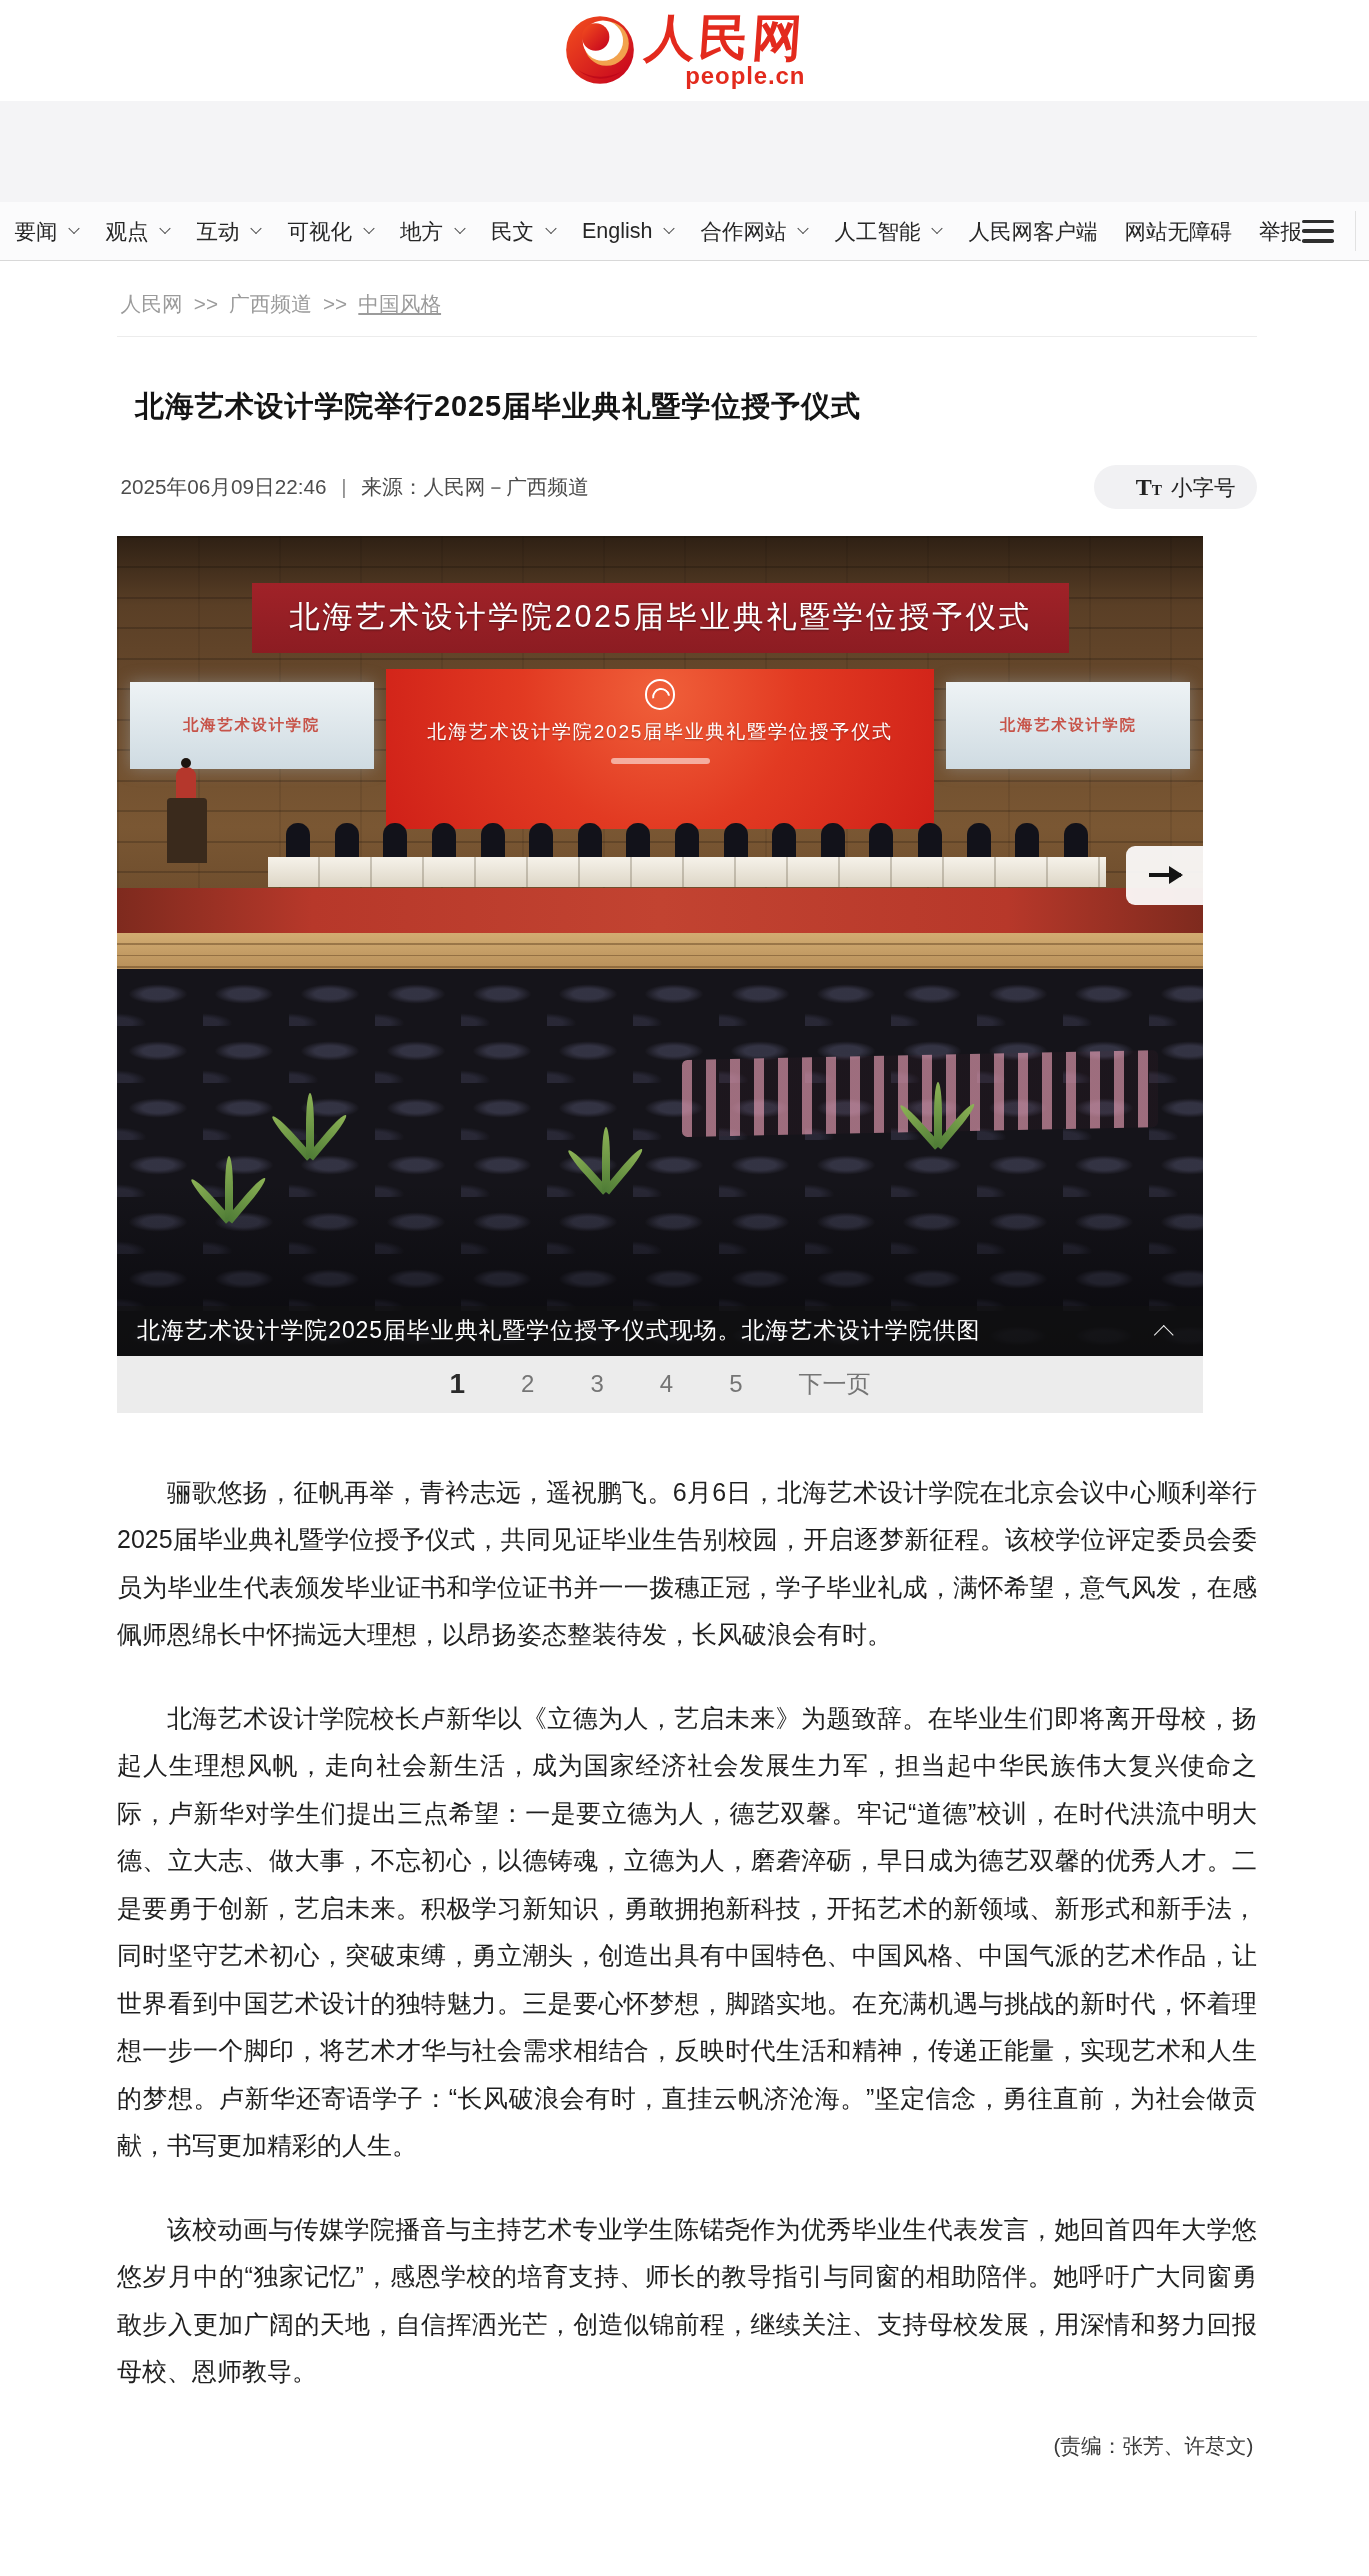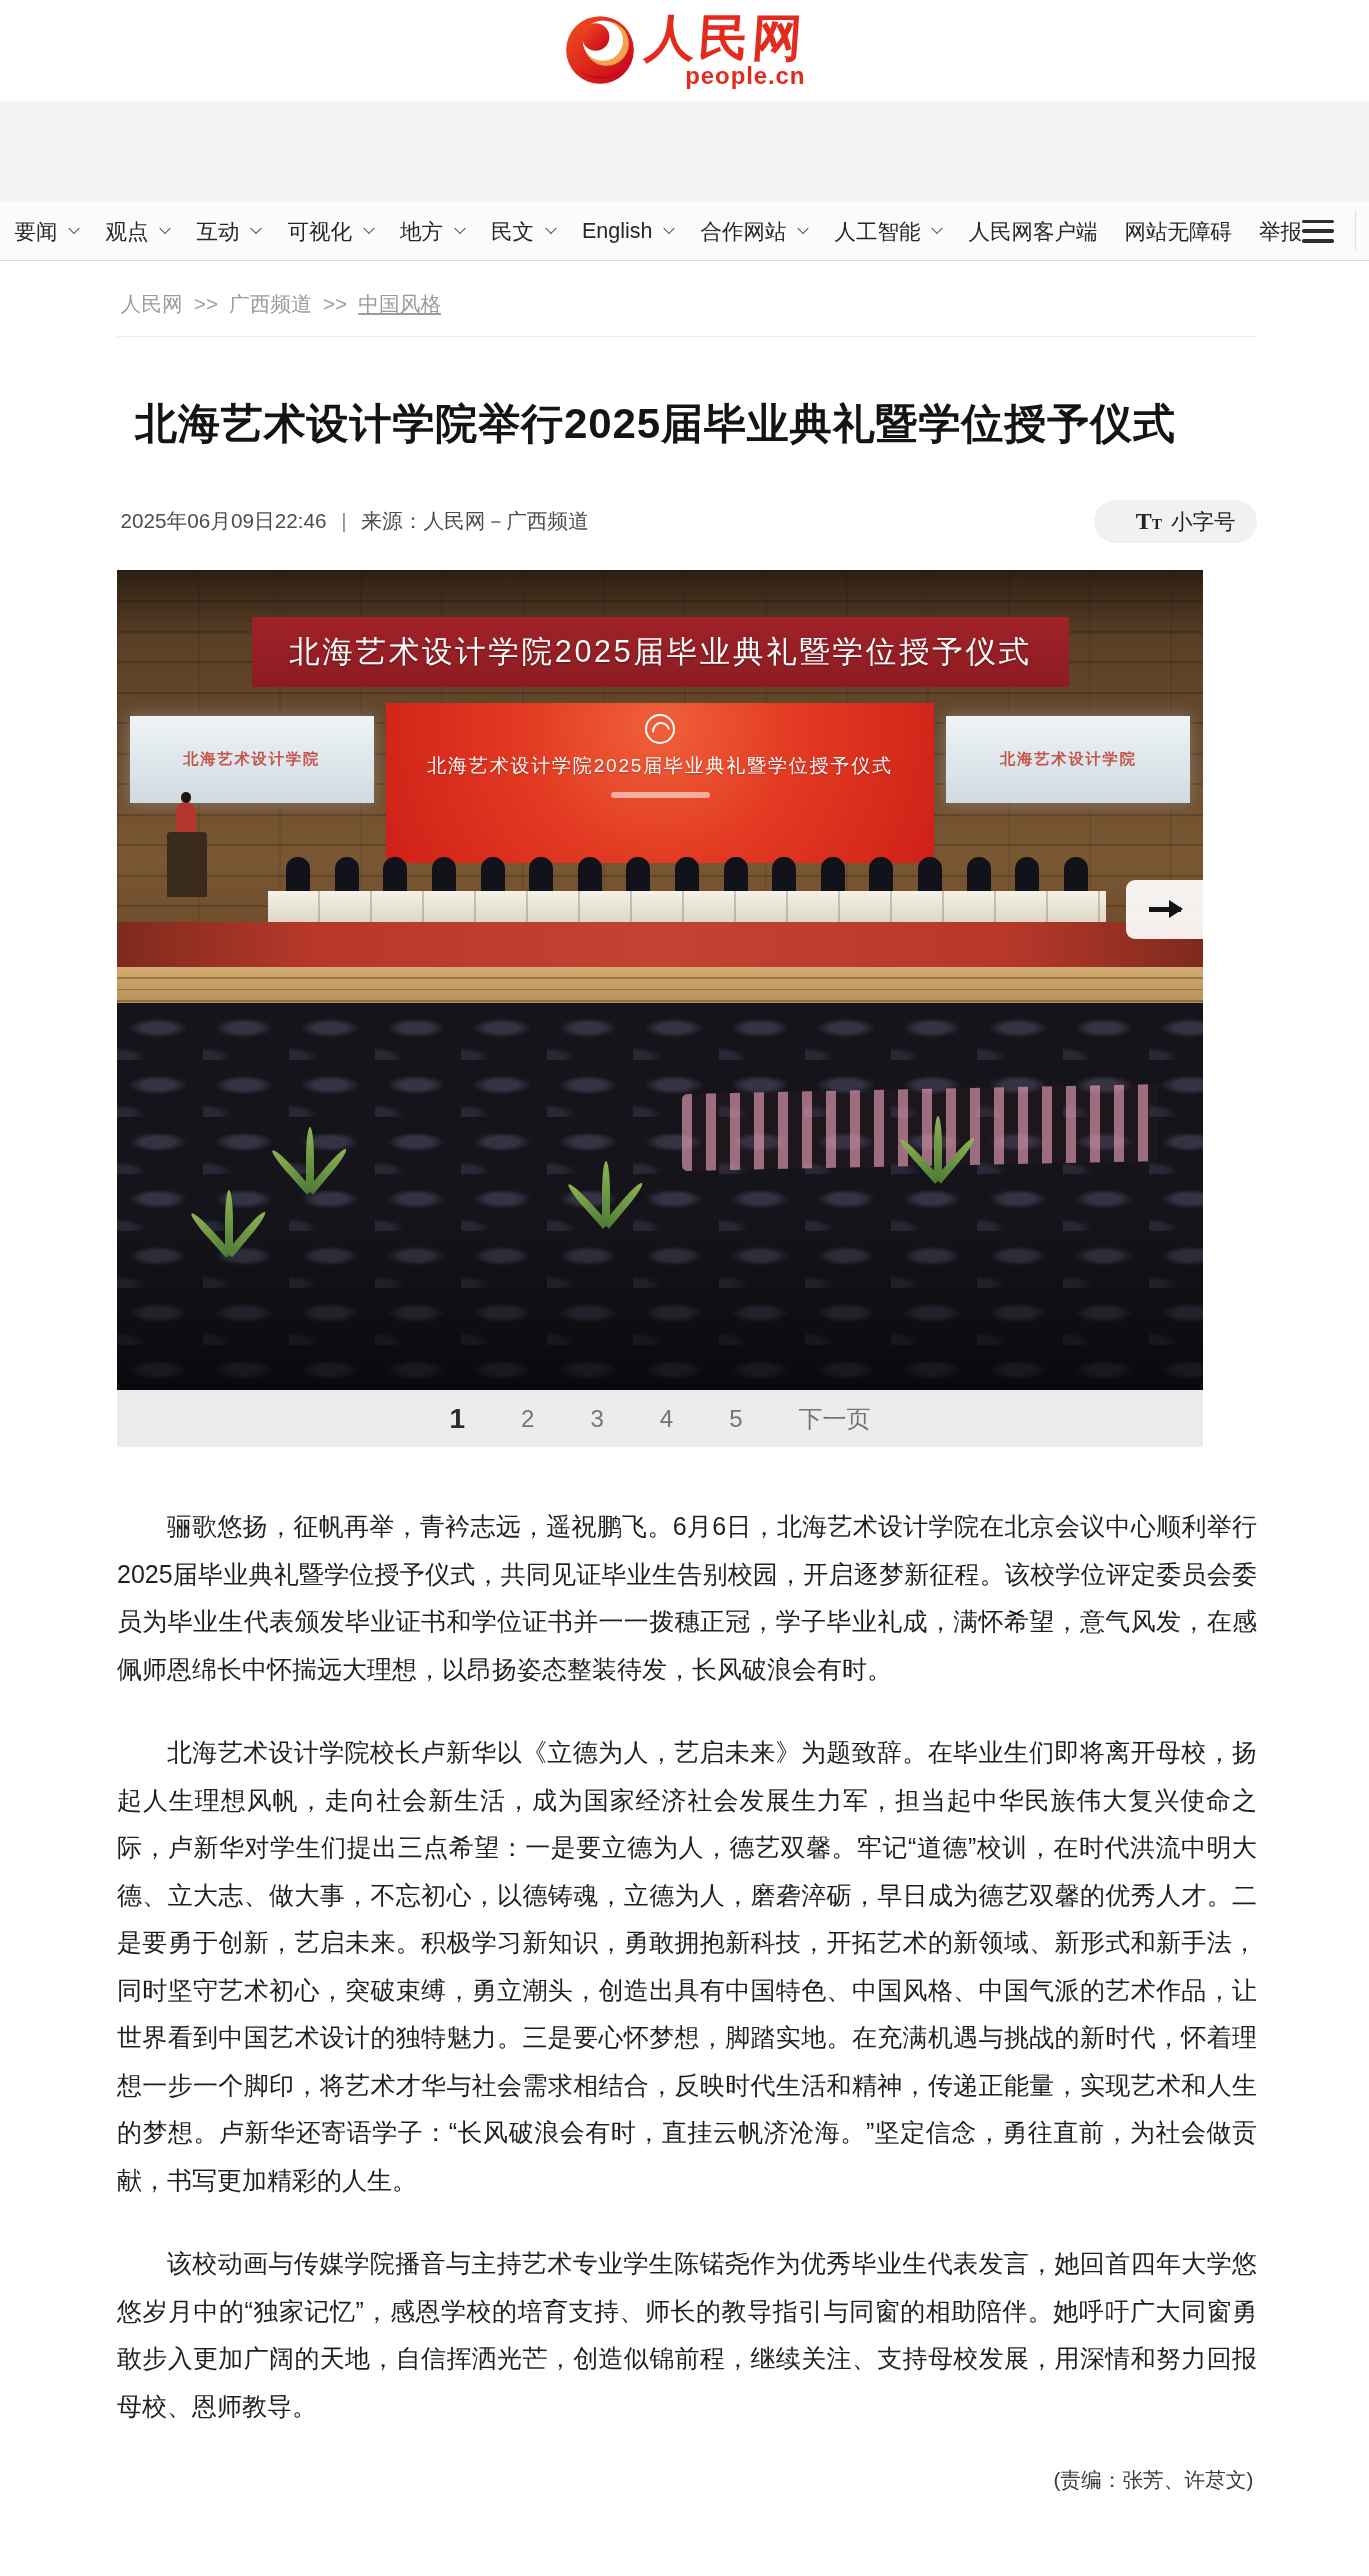--- a/index.html
+++ b/index.html
@@ -30,21 +30,21 @@
   .hamburger i { display:block; height:3.6px; background:#2f2f2f; border-radius:1.8px; }
   .search-btn { width:34px; height:34px; display:flex; align-items:center; justify-content:center; cursor:pointer; margin-right:9px; }
 
   
   .content { width:1140px; margin-left:117px; }
   .breadcrumb { padding:29px 3.6px 18px; font-size:20.7px; color:#9b9b9b; border-bottom:0.9px solid #ececec; }
   .breadcrumb span { margin-right:5.4px; }
   .crumb-link { cursor:pointer; }
   .crumb-link.last { text-decoration:underline; }
 
-  .article-title { font-size:42px; font-weight:600; color:#141414; letter-spacing:0.9px; padding:32px 0 12.6px 18px; line-height:1.3; }
+  .article-title { font-size:29px; font-weight:600; color:#141414; letter-spacing:0.9px; padding:32px 0 12.6px 18px; line-height:1.3; }
 
   .meta-row { display:flex; align-items:center; justify-content:space-between; padding:7.2px 0 18px 3.6px; }
   .meta-left { font-size:20.7px; color:#4c4c4c; }
   .meta-left .sep { margin:0 9px; color:#8a8a8a; }
   .fontsize-btn { display:flex; align-items:center; gap:9px; background:#f1f1f3; border-radius:897px; padding:7.2px 21.5px; font-size:21.5px; color:#222; cursor:pointer; }
   .tt-icon { font-family:"Liberation Serif", serif; font-weight:bold; color:#222; line-height:1;margin-left:20px; }
   .tt-icon .big { font-size:24px; }
   .tt-icon .small { font-size:15.3px; }
 
   
@@ -298,20 +298,24 @@
         </div>
       <div class="plant p4">
           <i></i>
           <i></i>
           <i></i>
         </div>
     </div>
     <div class="next-btn">
       <span class="arrow-right"></span>
     </div>
+    <figcaption class="caption-bar">
+      <span class="caption-text">北海艺术设计学院2025届毕业典礼暨学位授予仪式现场。北海艺术设计学院供图</span>
+      <span class="chevron-up"></span>
+    </figcaption>
   </figure>
 
   <div class="pagination" id="pagination">
       <span class="page-num current">1</span>
       <span class="page-num">2</span>
       <span class="page-num">3</span>
       <span class="page-num">4</span>
       <span class="page-num">5</span>
       <span class="page-next">下一页</span>
     </div>

